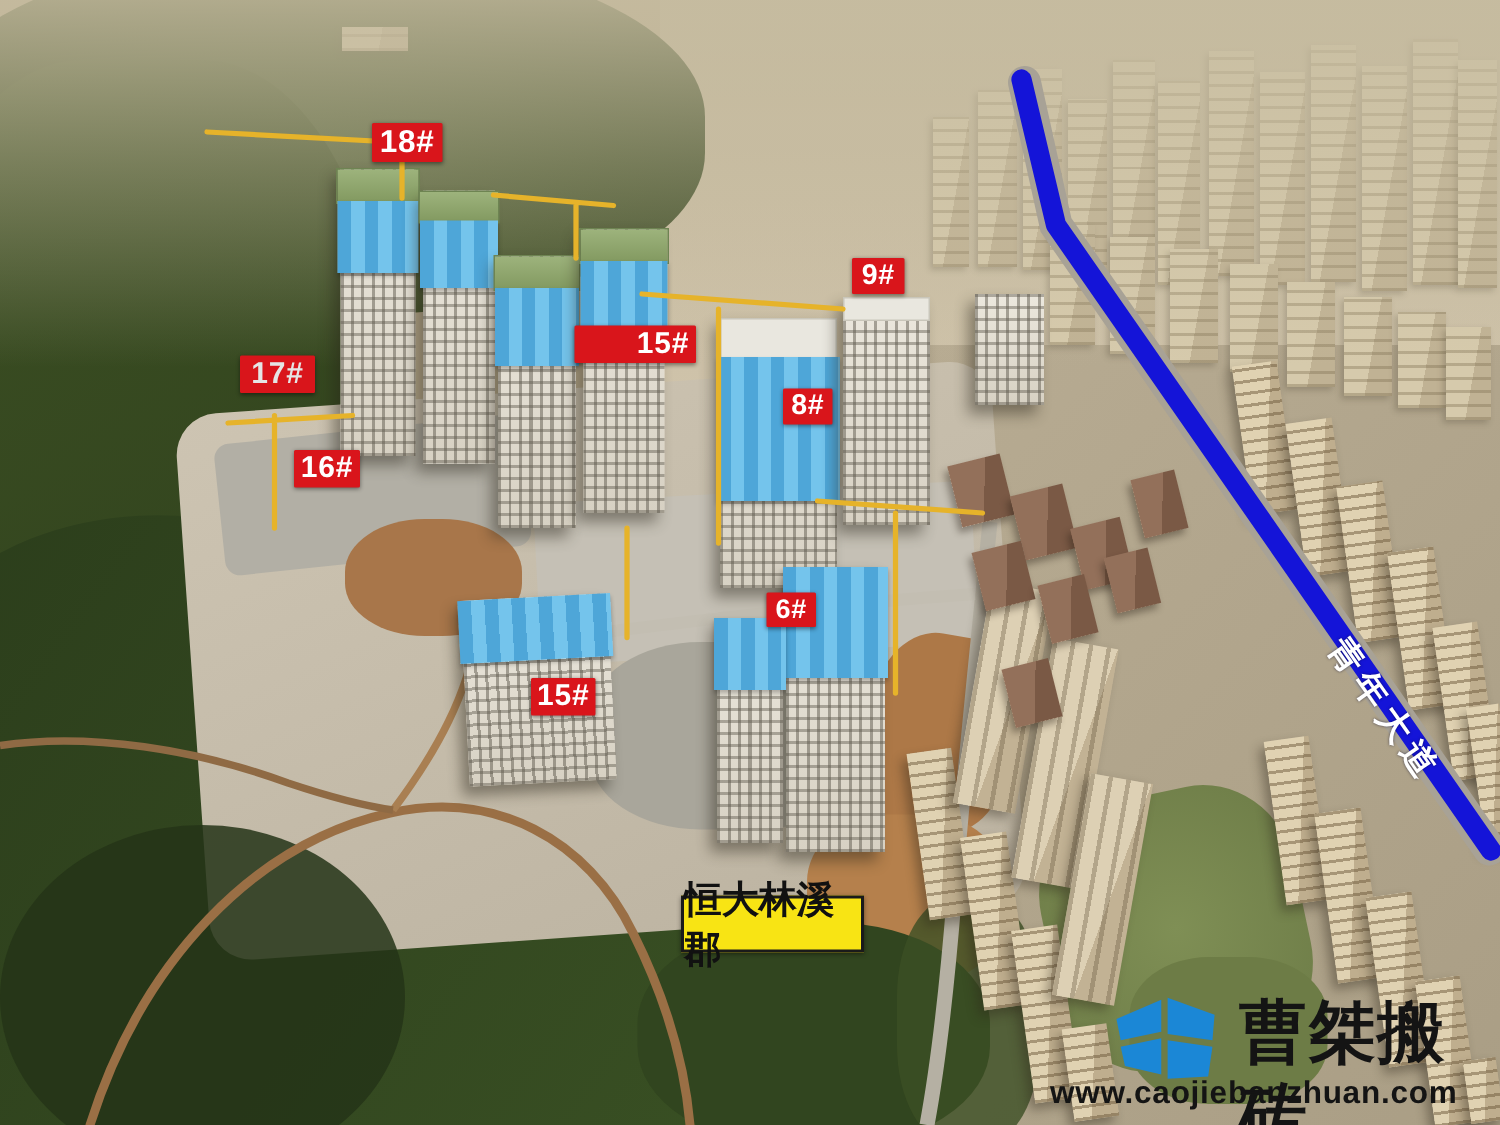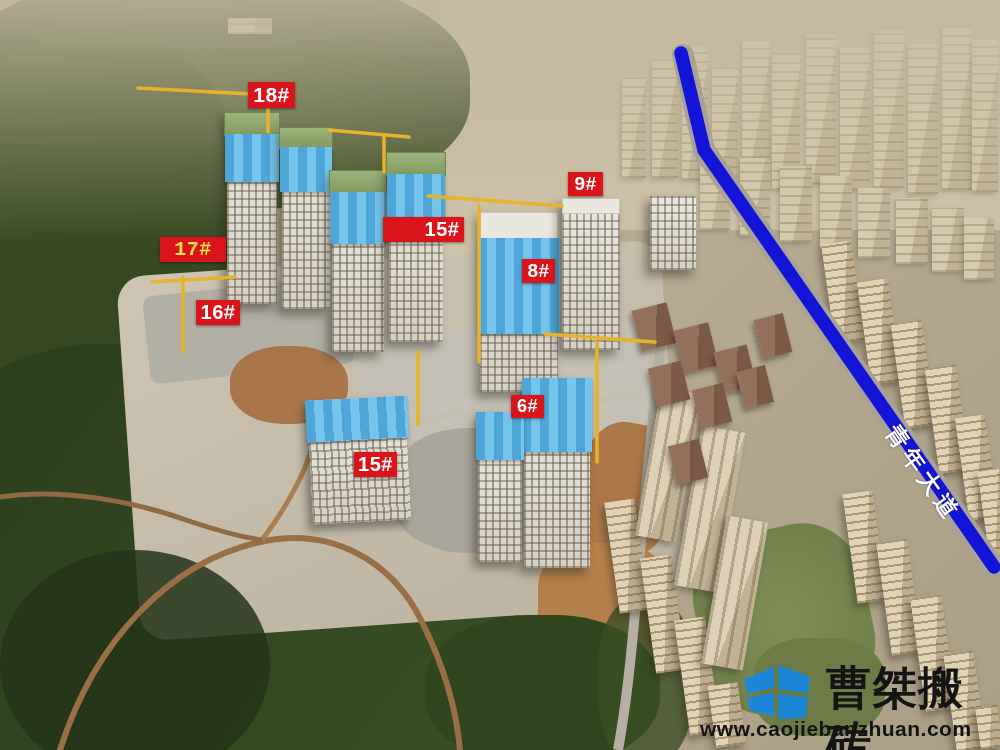--- a/index.html
+++ b/index.html
@@ -168,29 +168,30 @@
   <div class="abs haze"></div>
 
   <svg class="scene-svg" width="1000" height="750">
     <path stroke="#a8a296" stroke-width="22" fill="none" stroke-linecap="round" d="M683,55 L704,150 L993,566"></path>
     <path id="blue-route" stroke-width="13.5" fill="none" stroke-linecap="round" stroke-linejoin="round" d="M681,53 L704,150 L994,567" stroke="#1414d8"></path>
     <path stroke="#e6b32a" stroke-width="3.5" fill="none" stroke-linecap="round" d="M138,88 L287,96 M268,96 L268,132 M329,130 L409,137 M384,137 L384,172 M428,196 L562,206 M479,206 L479,362 M545,334 L655,342 M597,342 L597,462 M152,282 L235,277 M183,277 L183,352 M418,352 L418,425"></path>
   </svg>
 
   <div id="labels">
       <div class="bldg-label" style="left: 248px; top: 82px; width: 47px; height: 26px; background: rgb(217, 21, 27); color: rgb(255, 255, 255); font-size: 21px;">18#</div>
-      <div class="bldg-label" style="left: 160px; top: 237px; width: 66px; height: 25px; background: rgb(217, 21, 27); color: #fde047; font-size: 20px; font-family: Liberation Mono, monospace;">17#</div>
+      <div class="bldg-label" style="left: 160px; top: 237px; width: 50px; height: 25px; background: rgb(217, 21, 27); color: #e5e5e5; font-size: 20px;">17#</div>
       <div class="bldg-label" style="left: 196px; top: 300px; width: 44px; height: 25px; background: rgb(217, 21, 27); color: rgb(255, 255, 255); font-size: 20px;">16#</div>
       <div class="bldg-label" style="left: 383px; top: 217px; width: 44px; height: 25px; background: rgb(217, 21, 27); color: rgb(255, 255, 255); font-size: 20px; padding-left: 37px;">15#</div>
       <div class="bldg-label" style="left: 568px; top: 172px; width: 35px; height: 24px; background: rgb(217, 21, 27); color: rgb(255, 255, 255); font-size: 19px;">9#</div>
       <div class="bldg-label" style="left: 522px; top: 259px; width: 33px; height: 24px; background: rgb(217, 21, 27); color: rgb(255, 255, 255); font-size: 19px;">8#</div>
       <div class="bldg-label" style="left: 511px; top: 395px; width: 33px; height: 23px; background: rgb(217, 21, 27); color: rgb(255, 255, 255); font-size: 18px;">6#</div>
       <div class="bldg-label" style="left: 354px; top: 452px; width: 43px; height: 25px; background: rgb(217, 21, 27); color: rgb(255, 255, 255); font-size: 20px;">15#</div>
     </div>
   <div class="road-label" style="color: rgb(255, 255, 255);">青年大道</div>
+  <div class="project-label" id="project-label" style="left: 454px; top: 597px; width: 118px; height: 34px; background: rgb(248, 228, 20); color: rgb(17, 17, 17);">恒大林溪郡</div>
 
   <svg class="abs wm-logo" viewBox="0 0 100 90">
     <g id="wm-logo-g" fill="#1b87d6">
       <polygon points="4,30 46,12 46,42 8,50"></polygon>
       <polygon points="52,10 96,26 94,50 52,44"></polygon>
       <polygon points="8,56 46,48 46,82 12,74"></polygon>
       <polygon points="52,50 94,56 90,84 52,86"></polygon>
     </g>
   </svg>
   <div class="abs wm-title" style="color: rgb(20, 20, 20);">曹桀搬砖</div>

